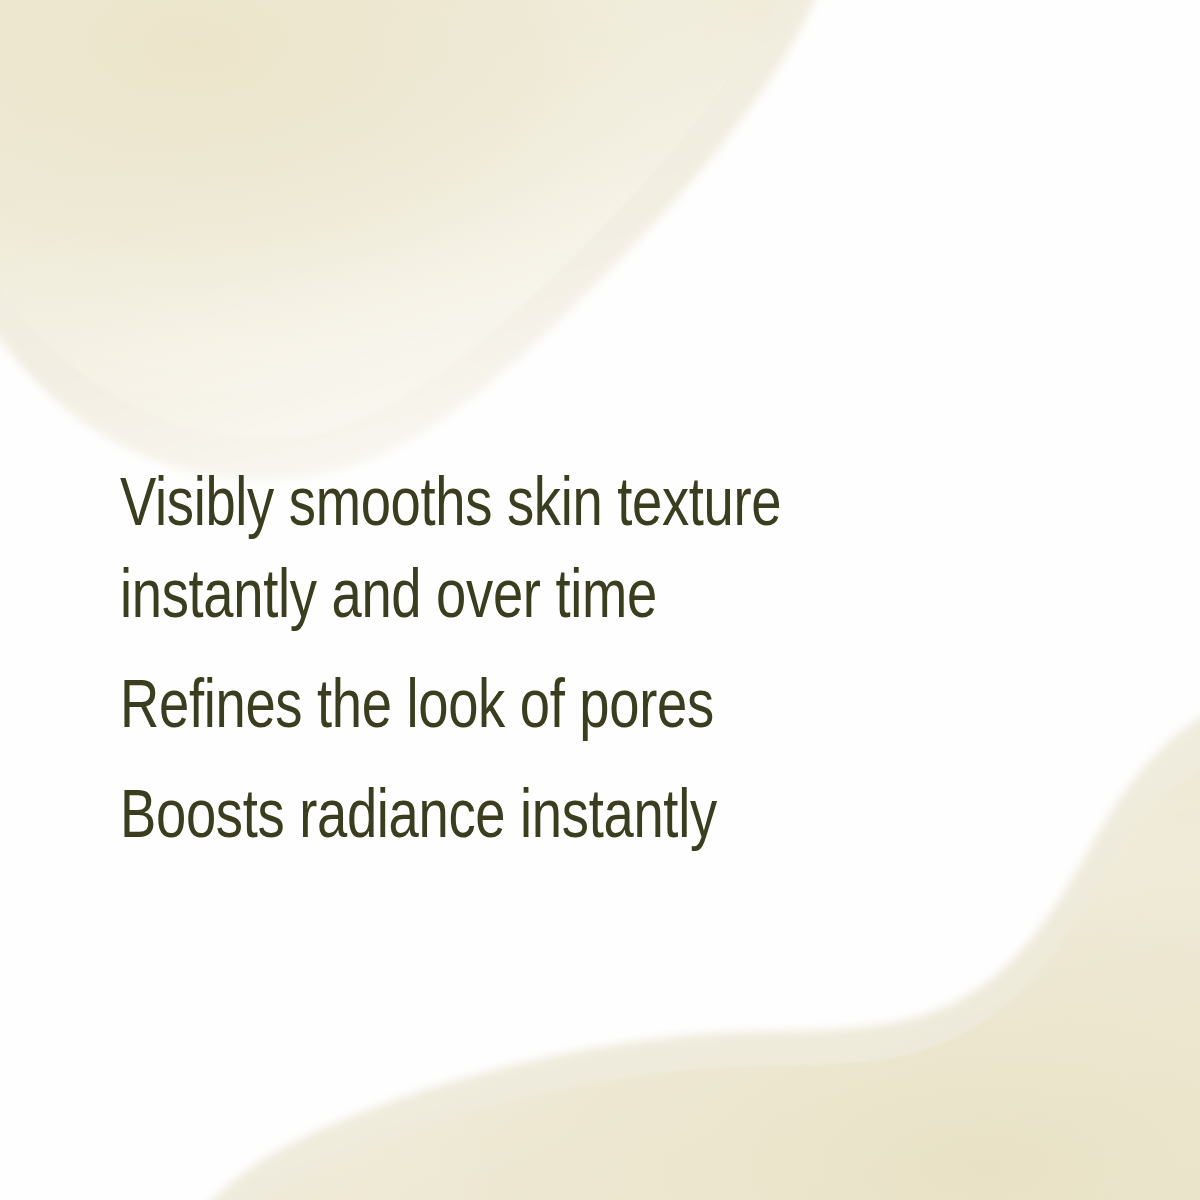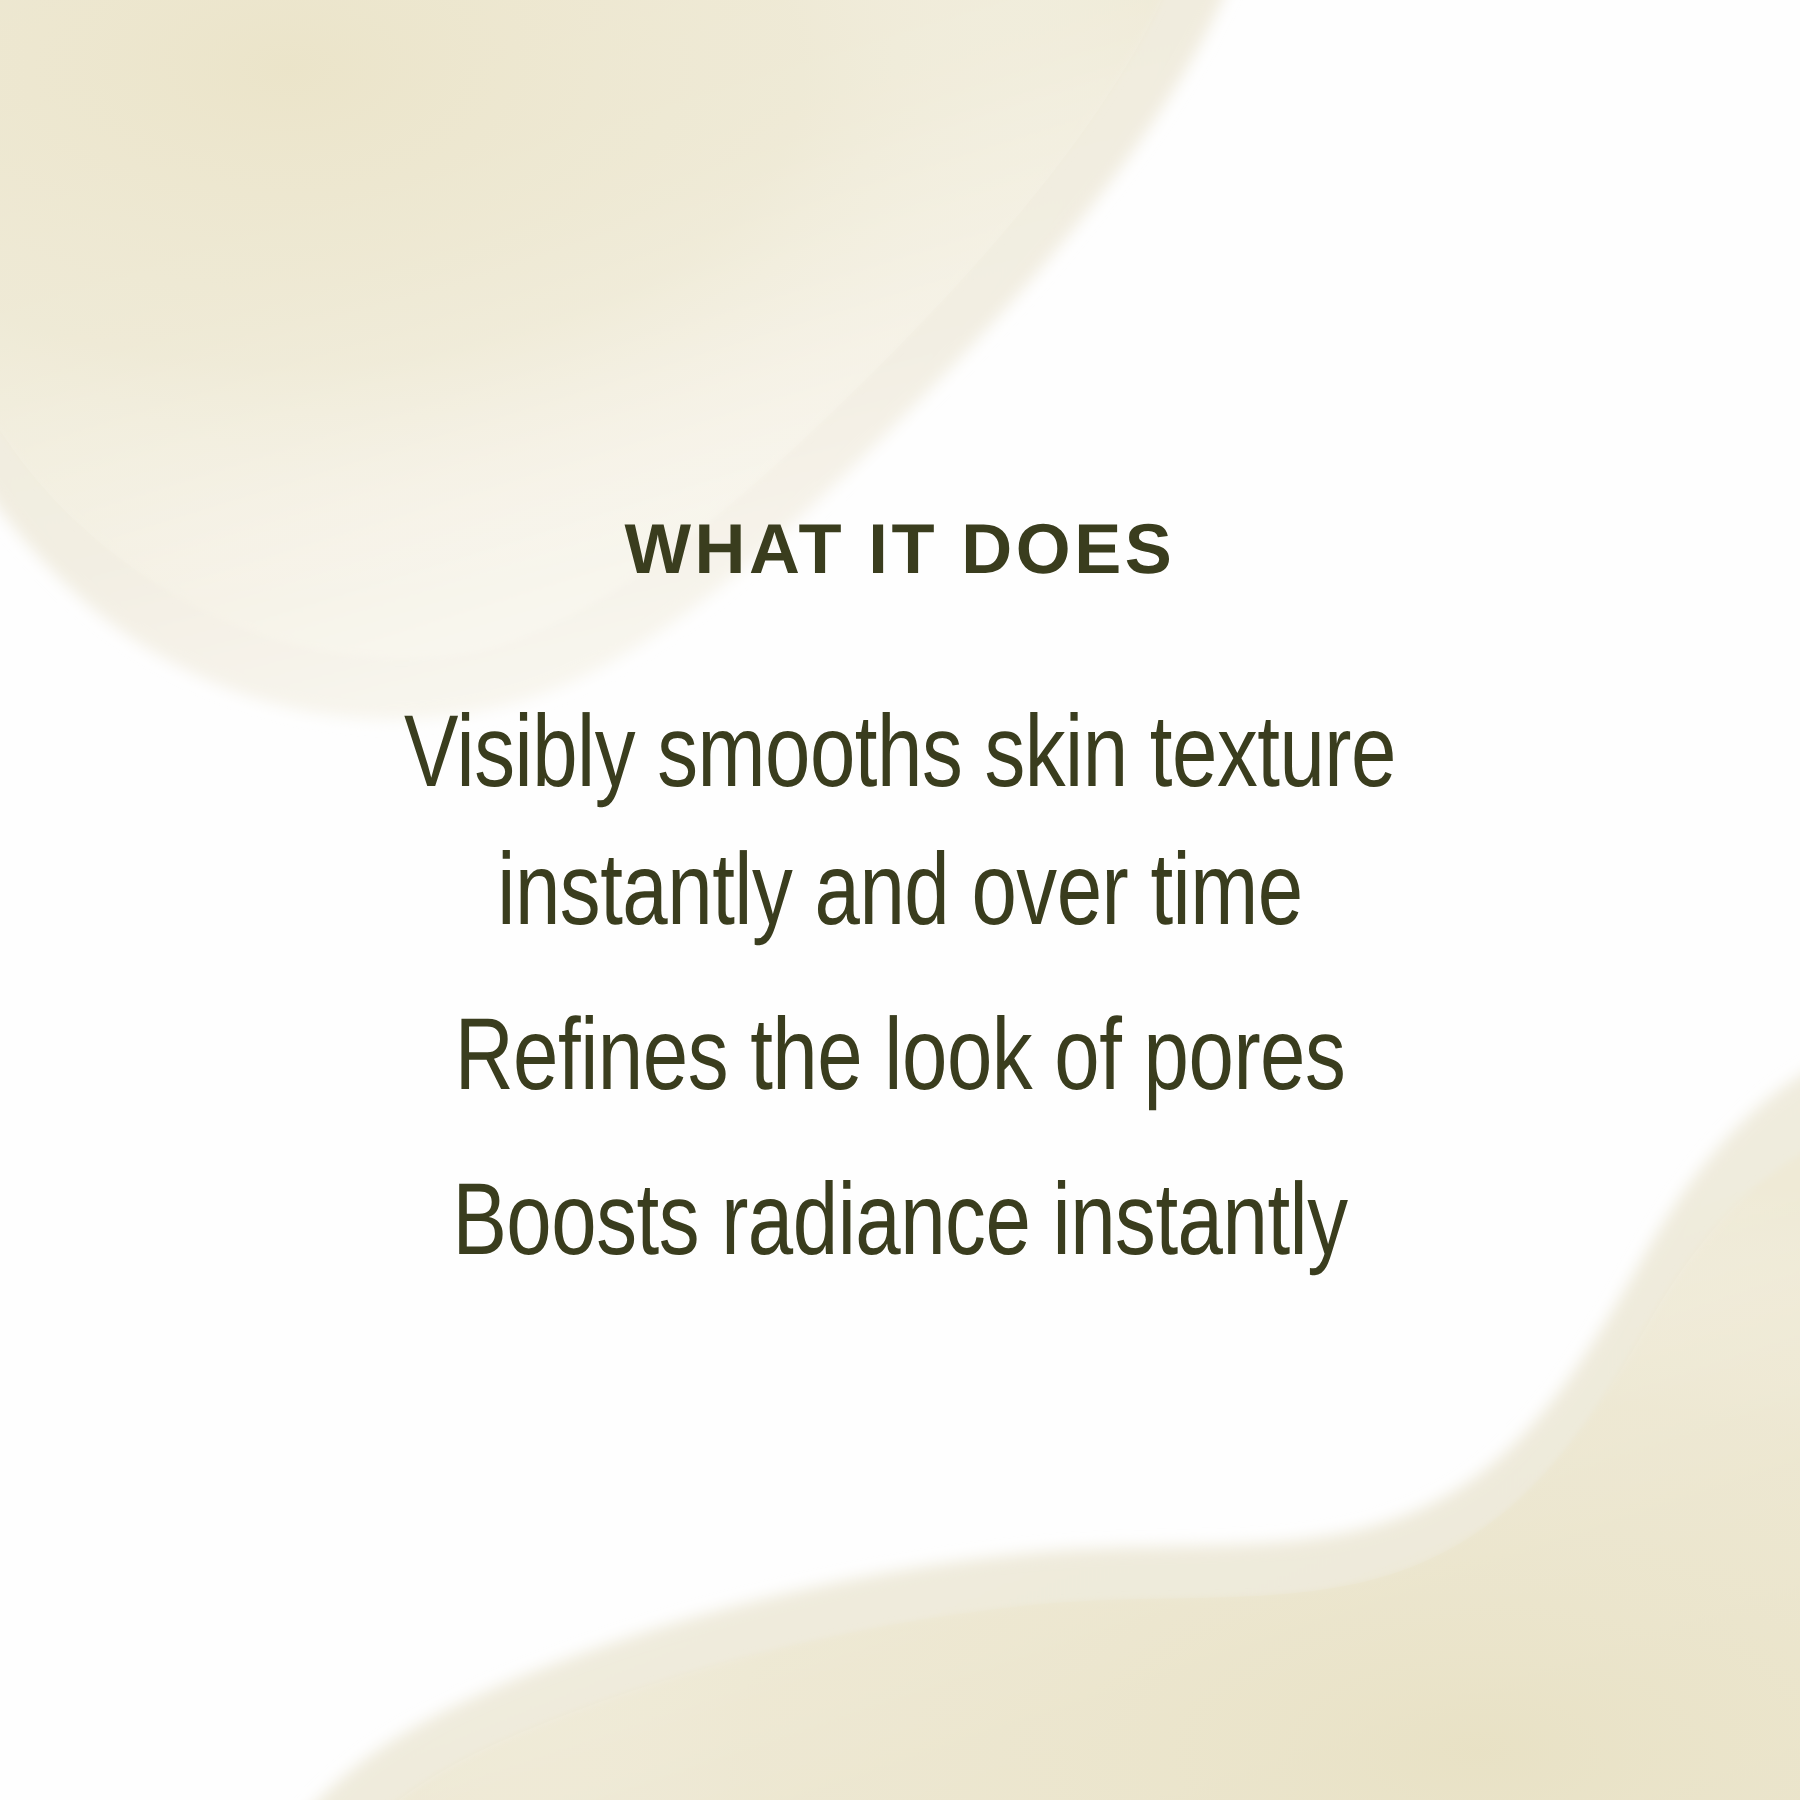--- a/index.html
+++ b/index.html
@@ -48,21 +48,20 @@
     letter-spacing: 2.4px;
     line-height: 52px;
     white-space: nowrap;
   }
 
   .benefits {
     position: absolute;
     left: 0;
     top: 455px;
     width: 1200px;
-    text-align: center;
   }
 
   .benefit {
     color: #3A3D1E;
     font-family: "Liberation Sans Narrow", "Liberation Sans", sans-serif;
     font-weight: 400;
     font-size: 68px;
     line-height: 92px;
     letter-spacing: -0.4px;
     transform: scaleX(0.80);
@@ -169,21 +168,20 @@
              C 1058,954 1018,1010 952,1040
              C 876,1075 786,1060 688,1070
              C 560,1083 432,1118 336,1160
              C 288,1181 250,1208 222,1240
              L 1240,1240
              Z"></path>
   </svg>
 
   <div class="content">
 
-    <div class="eyebrow">WHAT IT DOES</div>
 
     <div class="benefits">
 
       <div class="benefit benefit-1">
         <span class="ln">Visibly smooths skin texture</span>
         <span class="ln">instantly and over time</span>
       </div>
 
       <div class="benefit benefit-2">
         <span class="ln">Refines the look of pores</span>

